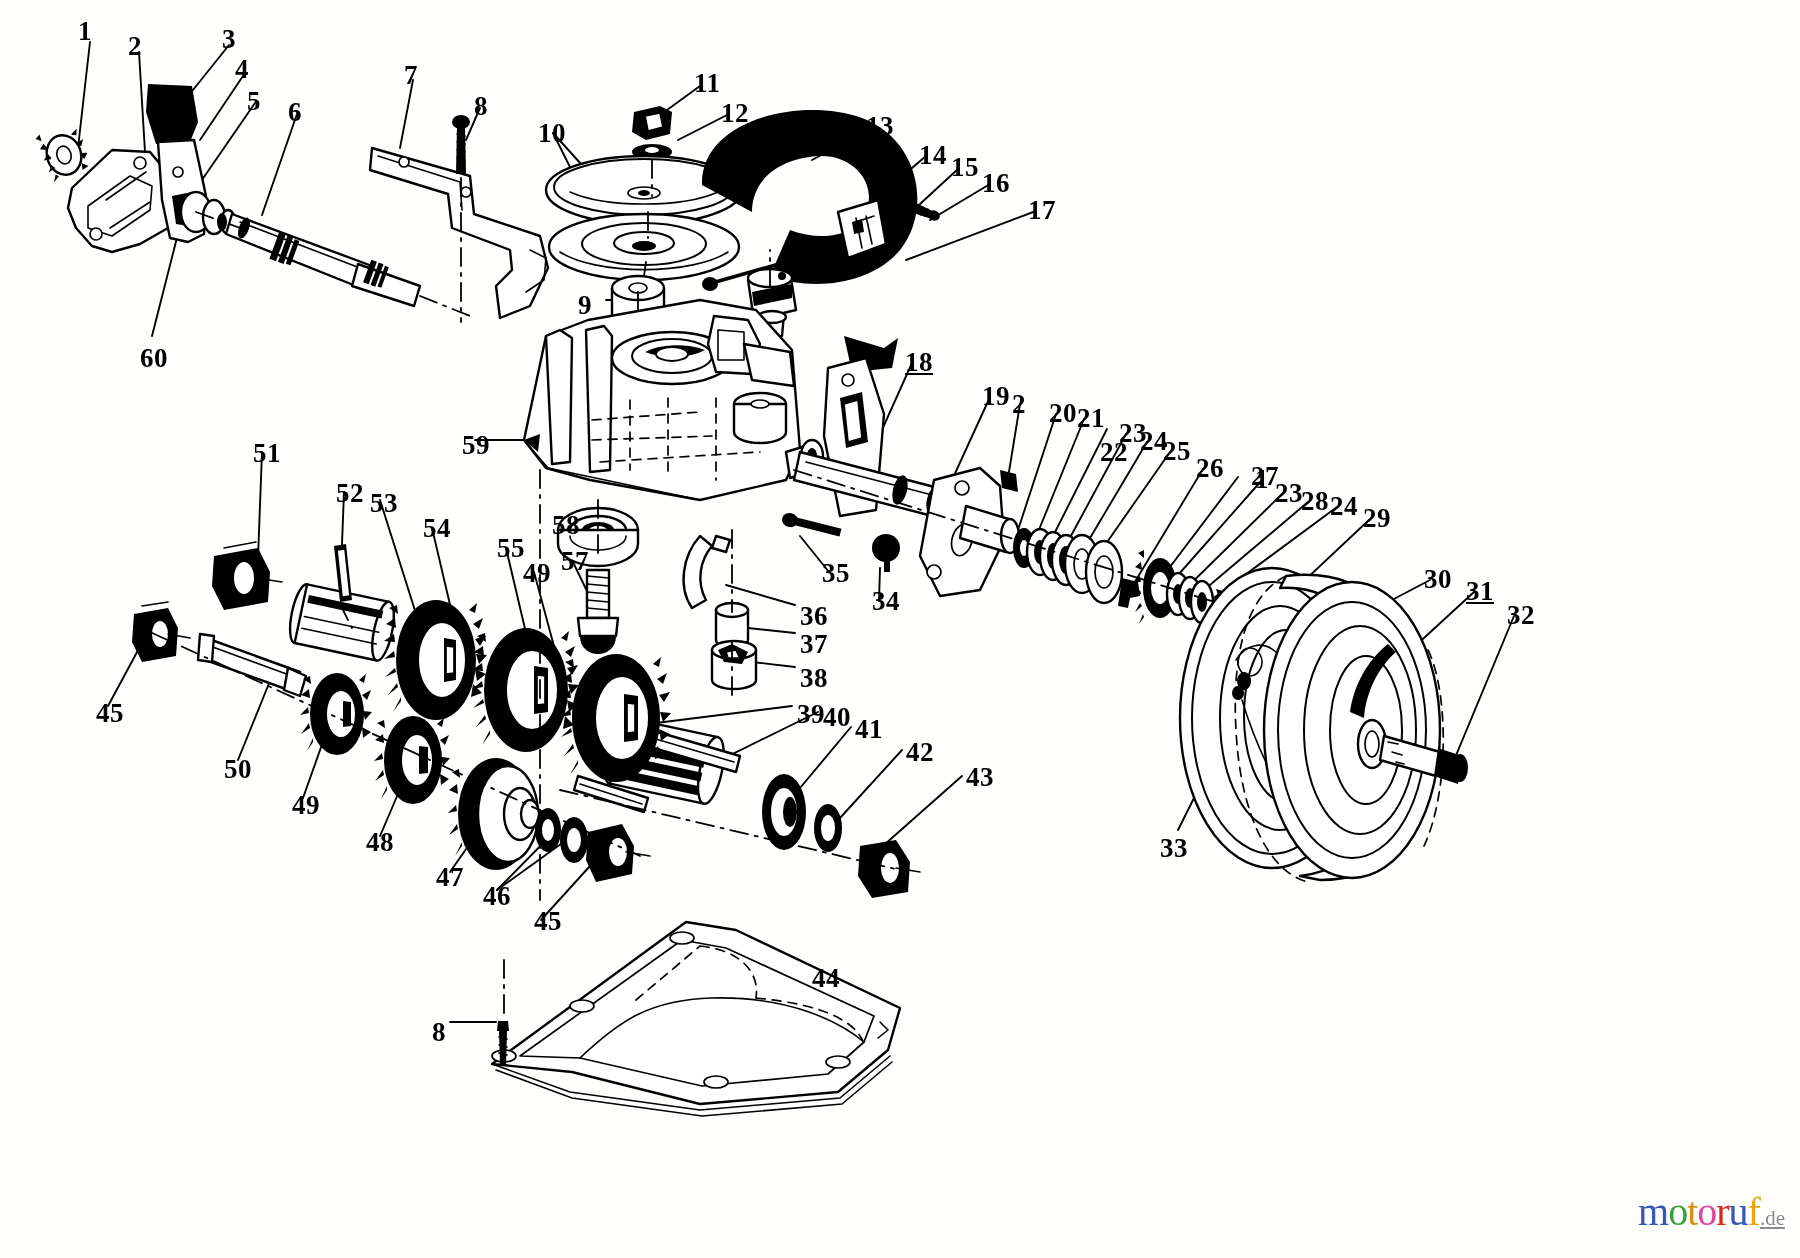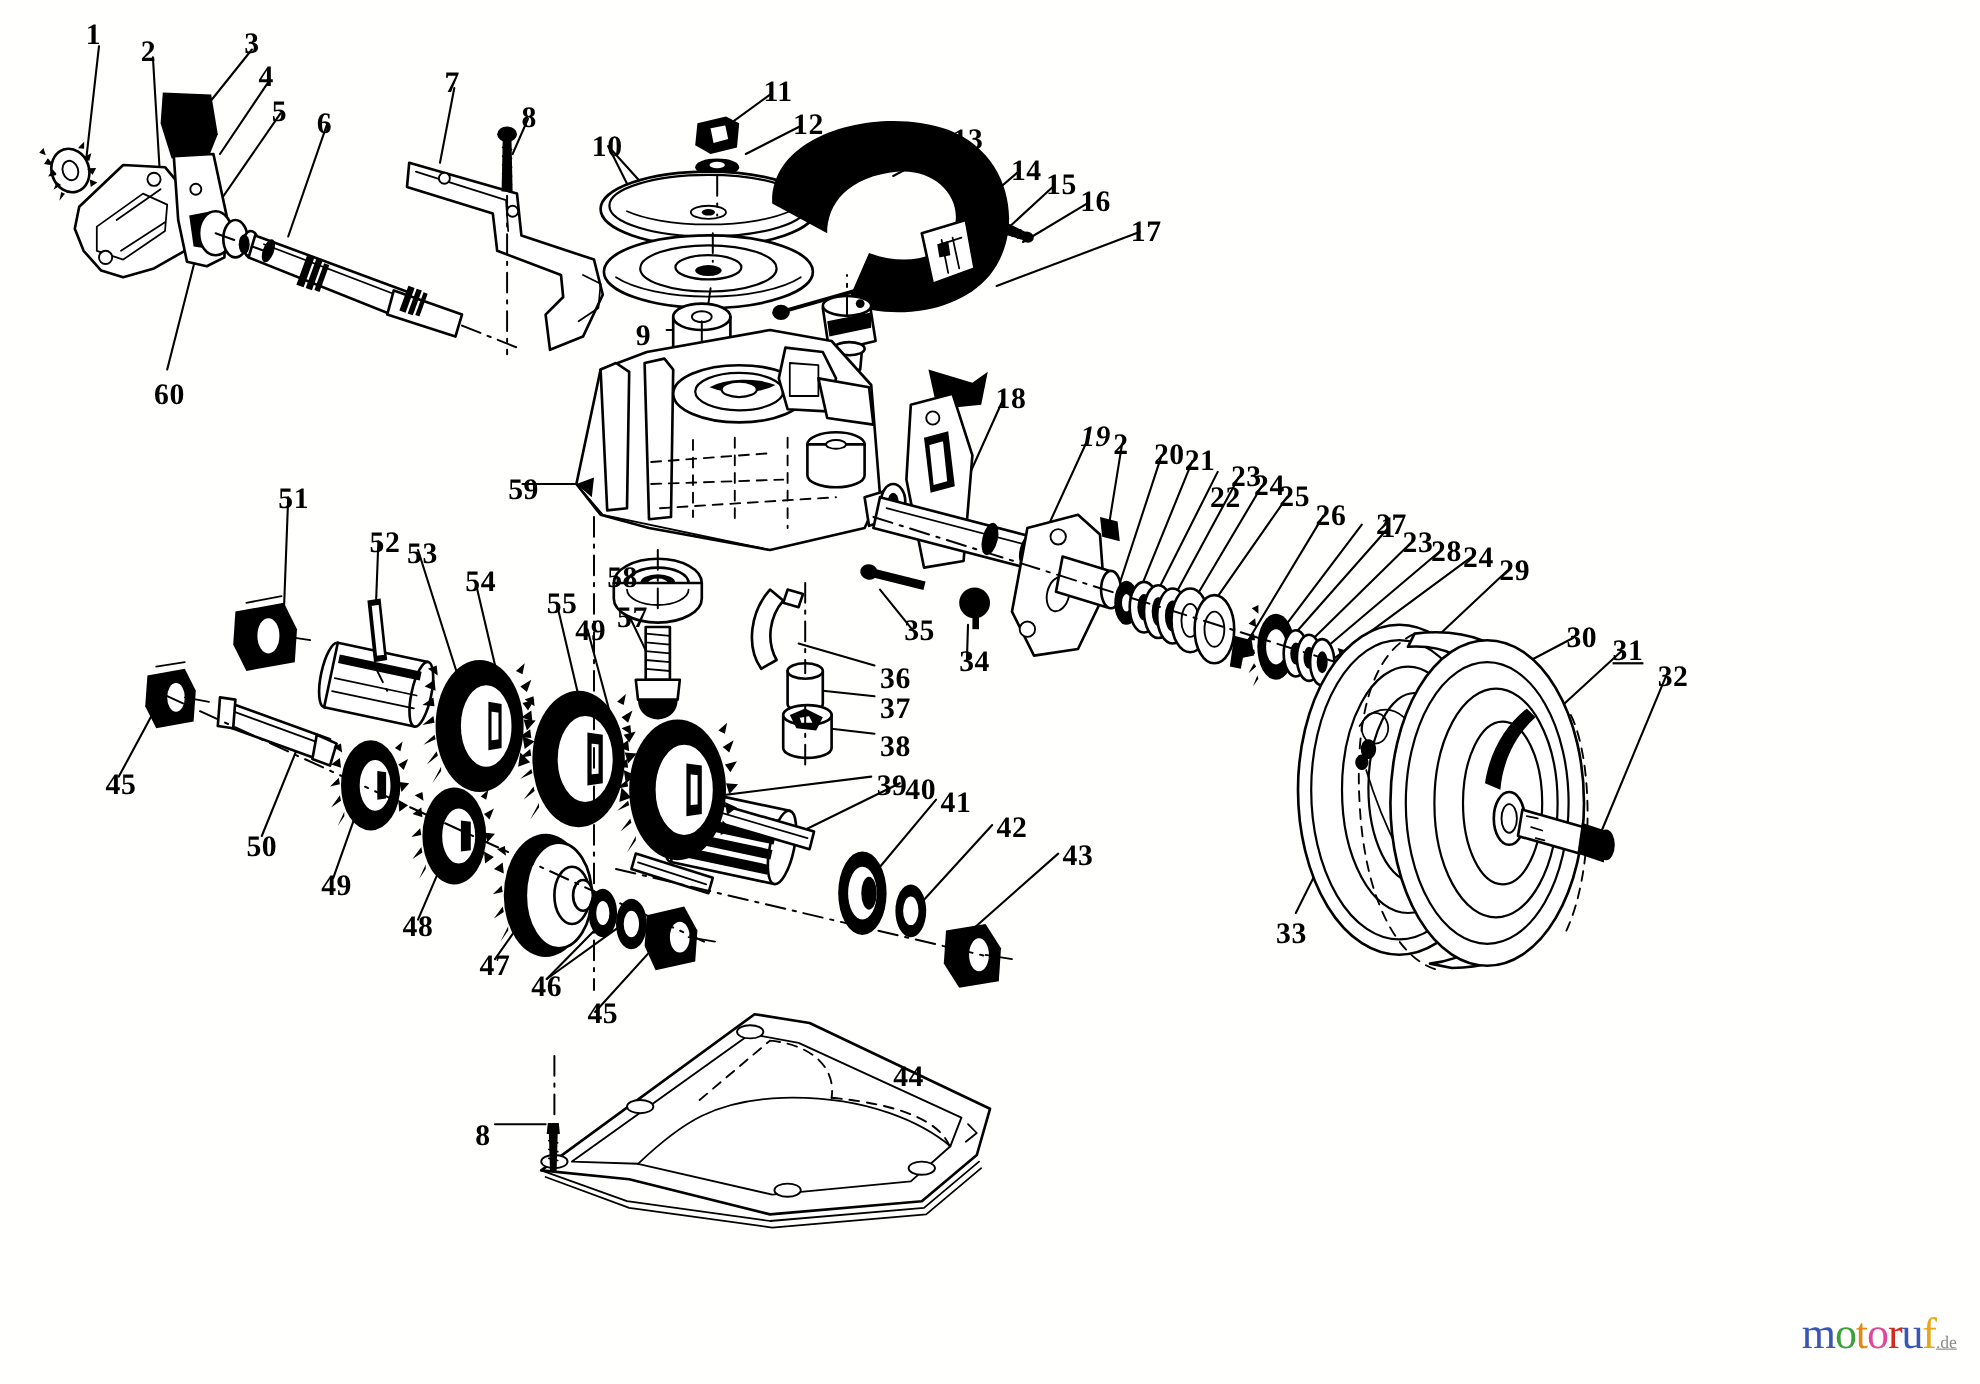--- a/index.html
+++ b/index.html
@@ -6,21 +6,21 @@
   html,body{margin:0;padding:0;background:#fff;}
   body{font-family:"Liberation Serif",serif;}
   #sheet{position:relative;width:1800px;height:1258px;background:#fffffe;overflow:hidden;}
   #art{position:absolute;left:0;top:0;width:1800px;height:1258px;}
   .callout{position:absolute;font-family:"Liberation Serif",serif;font-weight:bold;
            color:#000;font-size:27px;line-height:1;letter-spacing:.5px;white-space:nowrap;
            -webkit-font-smoothing:none;}
   .wm{position:absolute;font-family:"Liberation Serif",serif;font-size:40px;font-weight:400;
       letter-spacing:-1px;white-space:nowrap;}
   .wm span{display:inline-block;}
-  .wm .de{font-size:16px;color:#8a8a8a;letter-spacing:0;text-decoration:underline;}
+  .wm .de{font-size:21px;color:#8a8a8a;letter-spacing:0;text-decoration:underline;}
 </style>
 </head>
 <body>
 
 <div id="sheet">
 
   <svg id="art" viewBox="0 0 1800 1258" xmlns="http://www.w3.org/2000/svg">
     <defs>
       <style>
         .ln{fill:none;stroke:#000;stroke-width:2.4;stroke-linecap:round;stroke-linejoin:round;}
@@ -589,22 +589,22 @@
       <div class="callout" style="left: 474px; top: 93px;">8</div>
       <div class="callout" style="left: 538px; top: 120px;">10</div>
       <div class="callout" style="left: 694px; top: 70px;">11</div>
       <div class="callout" style="left: 721px; top: 100px;">12</div>
       <div class="callout" style="left: 866px; top: 113px;">13</div>
       <div class="callout" style="left: 919px; top: 142px;">14</div>
       <div class="callout" style="left: 951px; top: 154px;">15</div>
       <div class="callout" style="left: 982px; top: 170px;">16</div>
       <div class="callout" style="left: 1028px; top: 197px;">17</div>
       <div class="callout" style="left: 578px; top: 292px;">9</div>
-      <div class="callout" style="left: 905px; top: 349px;">18</div>
-      <div class="callout" style="left: 982px; top: 383px; font-style: italic;">19</div>
+      <div class="callout" style="left: 905px; top: 349px; text-decoration: underline;">18</div>
+      <div class="callout" style="left: 982px; top: 383px;">19</div>
       <div class="callout" style="left: 1012px; top: 391px;">2</div>
       <div class="callout" style="left: 1049px; top: 400px;">20</div>
       <div class="callout" style="left: 1077px; top: 405px;">21</div>
       <div class="callout" style="left: 1100px; top: 415px; margin-top: 24px;">22</div>
       <div class="callout" style="left: 1119px; top: 420px;">23</div>
       <div class="callout" style="left: 1140px; top: 428px;">24</div>
       <div class="callout" style="left: 1163px; top: 438px;">25</div>
       <div class="callout" style="left: 1196px; top: 455px;">26</div>
       <div class="callout" style="left: 1231px; top: 463px; margin-left: 20px;">27</div>
       <div class="callout" style="left: 1255px; top: 466px;">1</div>

